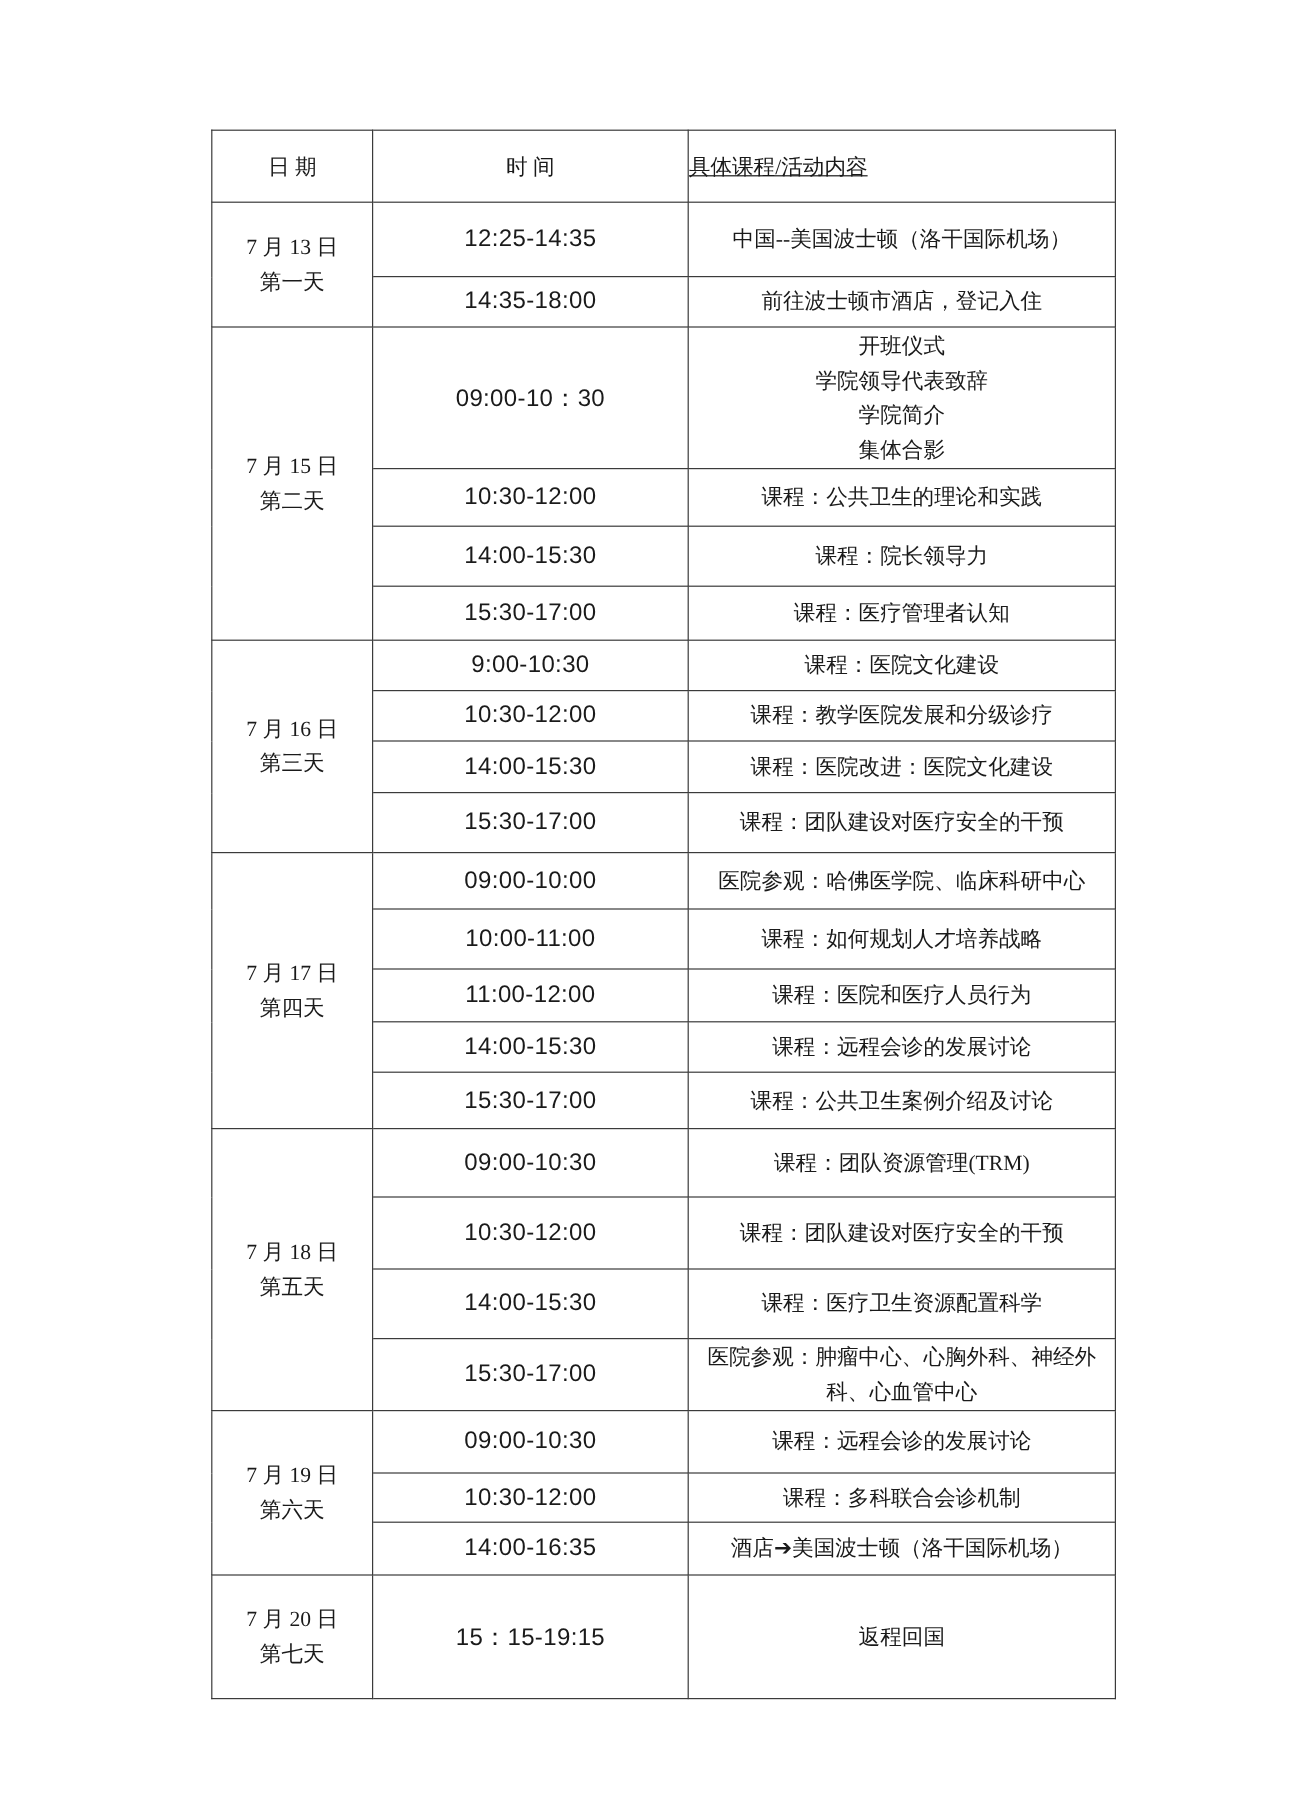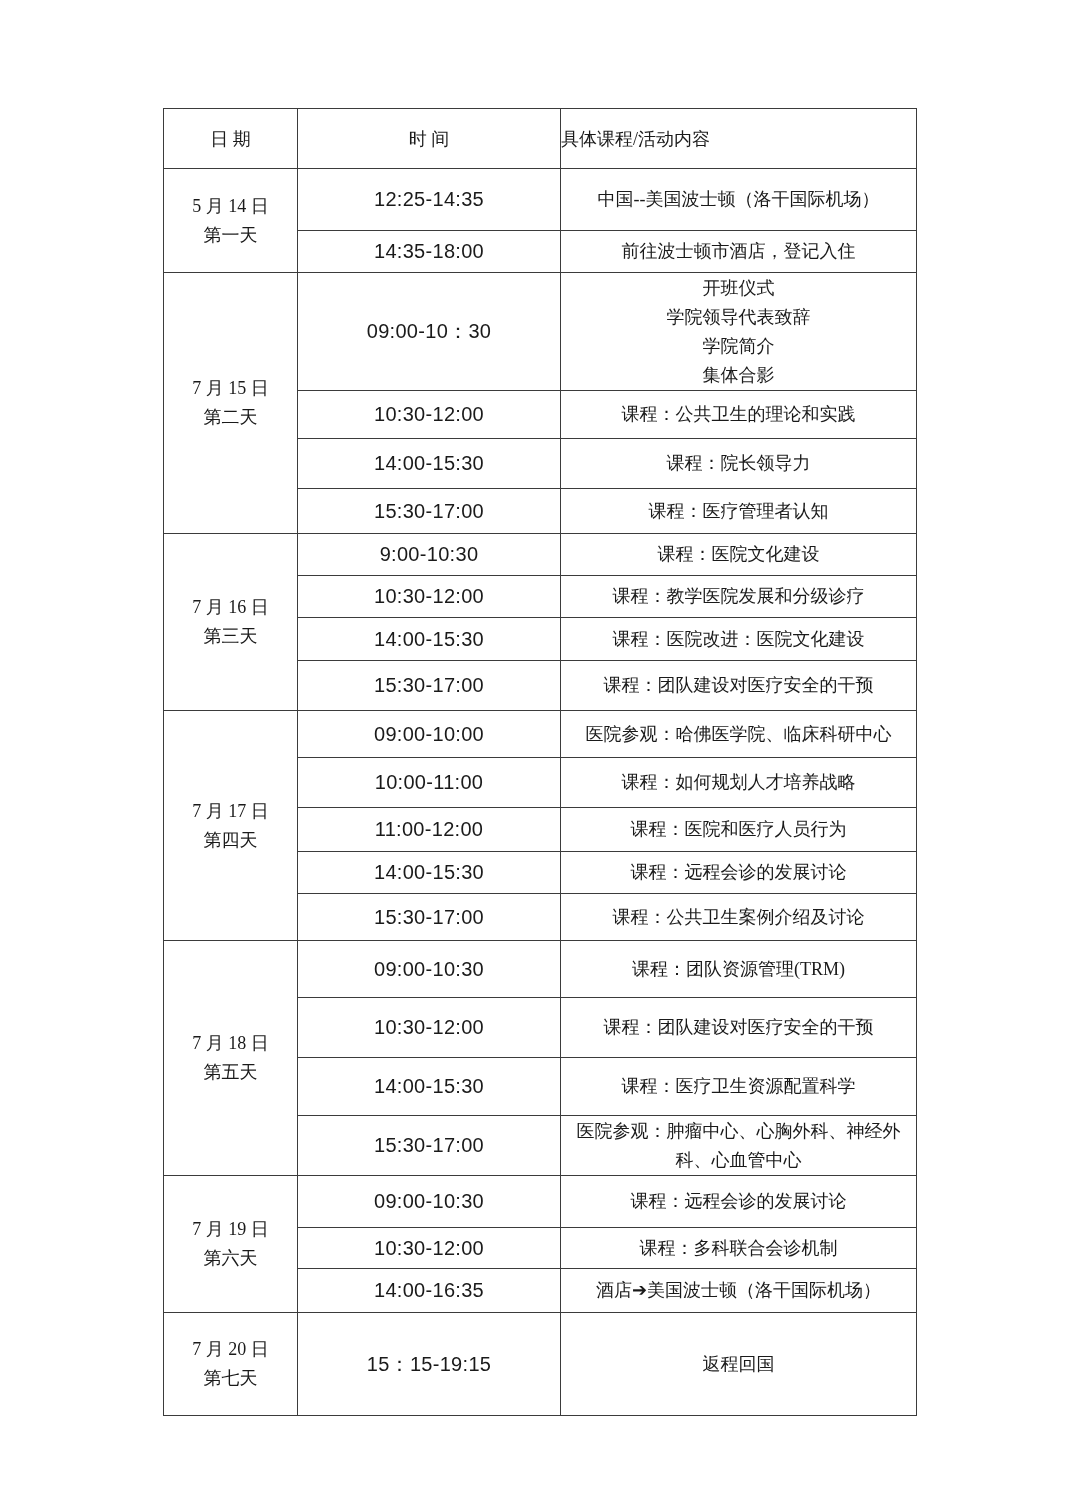--- a/index.html
+++ b/index.html
@@ -11,21 +11,21 @@
   }
   .page {
     position: relative;
     width: 1080px;
     height: 1509px;
     background: #ffffff;
     overflow: hidden;
   }
   table.schedule {
     position: absolute;
-    left: 163px;
+    left: 176px;
     top: 108px;
     width: 753px;
     border-collapse: collapse;
     table-layout: fixed;
   }
   table.schedule td {
     border: 1px solid #3b3b3b;
     padding: 0;
     vertical-align: middle;
     overflow: hidden;
@@ -50,20 +50,21 @@
     white-space: pre-line;
   }
   .hdr-cell {
     text-align: center;
     font-size: 18px;
   }
   .hdr-content {
     text-align: left;
     padding: 0 10px;
     font-size: 18px;
+    text-decoration: underline;
   }
 </style>
 </head>
 <body>
 
 <div class="page">
   <table class="schedule">
     <colgroup>
       <col style="width:134px">
       <col style="width:263px">
@@ -72,21 +73,21 @@
 
     <tbody>
         <tr style="height:60px">
       <td class="hdr-cell">日 期</td>
       <td class="hdr-cell">时 间</td>
       <td class="hdr-content">具体课程/活动内容</td>
     </tr>
 
     <tr style="height:62px">
       <td class="date-cell" rowspan="2">
-        <span class="line">5 月 14 日</span>
+        <span class="line">7 月 13 日</span>
         <span class="line">第一天</span>
       </td>
       <td class="time-cell">12:25-14:35</td>
       <td class="content-cell">中国--美国波士顿（洛干国际机场）</td>
     </tr>
     <tr style="height:42px">
       <td class="time-cell">14:35-18:00</td>
       <td class="content-cell">前往波士顿市酒店，登记入住</td>
     </tr>
 

